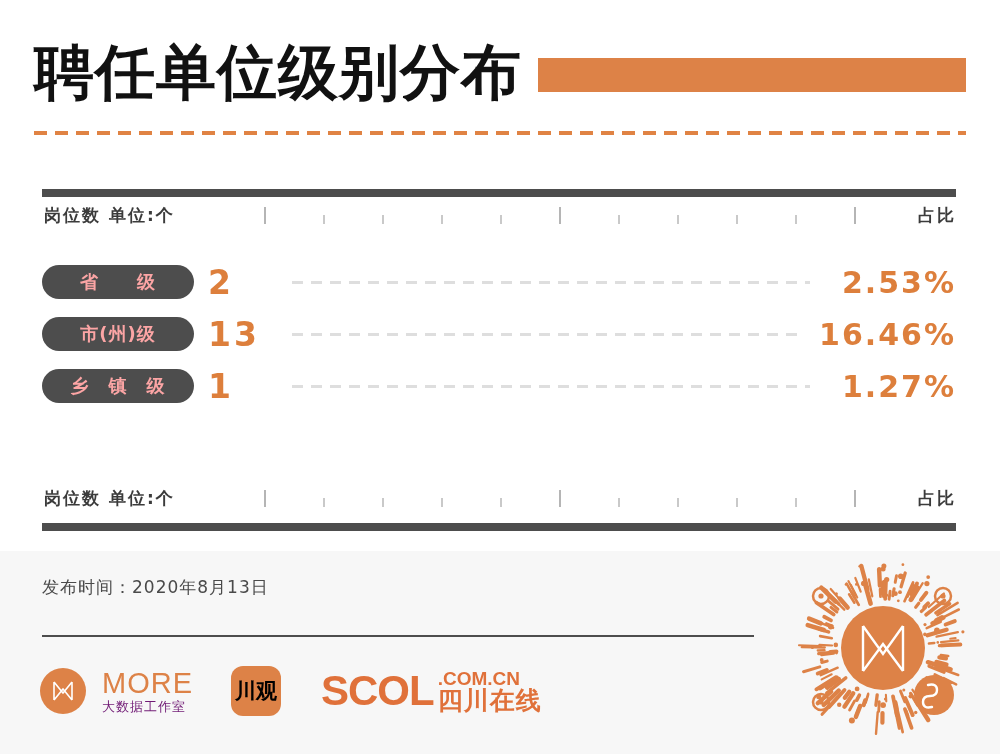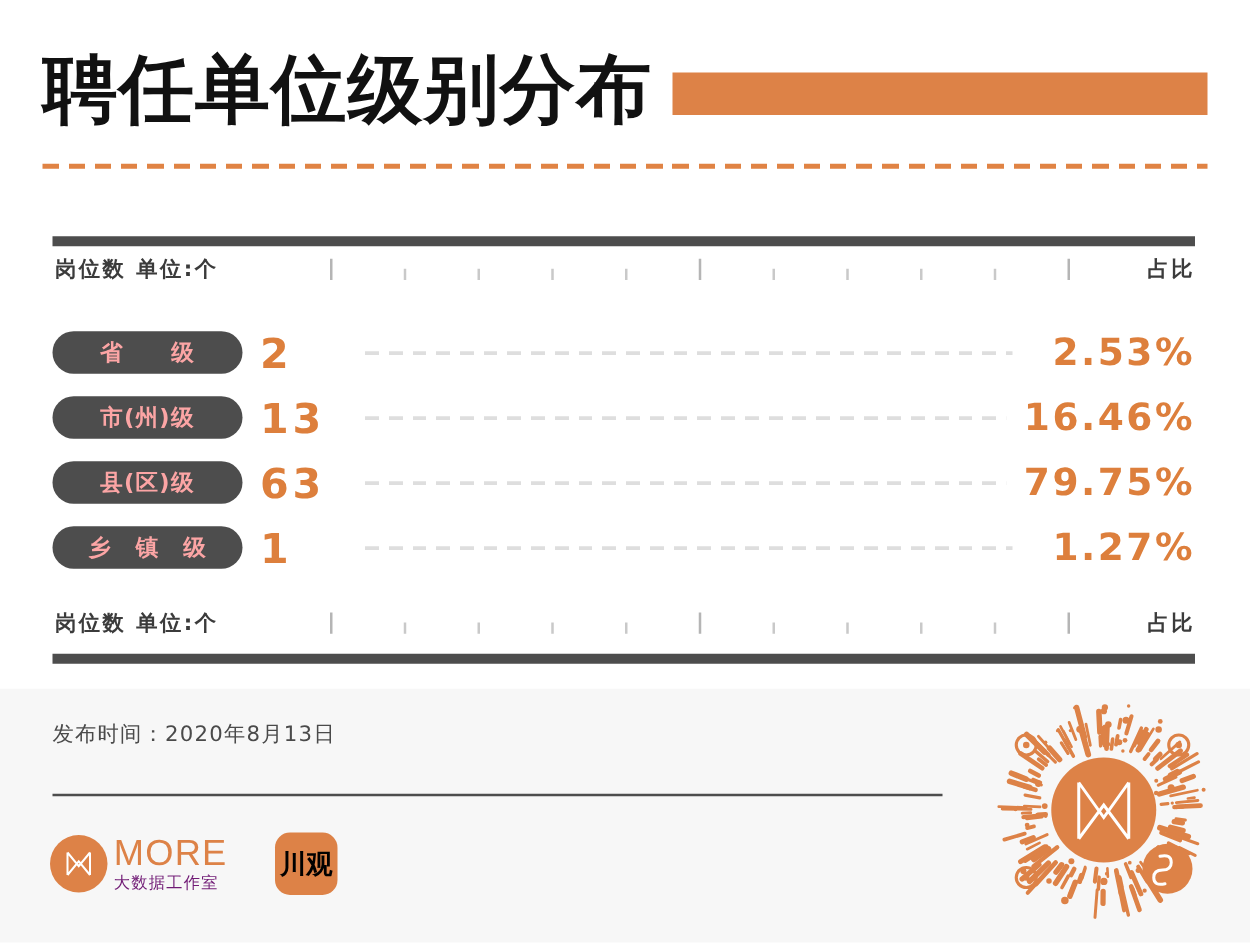--- a/index.html
+++ b/index.html
@@ -221,21 +221,21 @@
   }
 
   
   .logo-more { display: flex; align-items: center; }
   .more-mark {
     width: 46px; height: 46px; border-radius: 50%;
     background: #dd8247;
     display: flex; align-items: center; justify-content: center;
     flex: 0 0 auto;
   }
-  .more-text { margin-left: 5px; line-height: 1; }
+  .more-text { margin-left: 16px; line-height: 1; }
   .more-word {
     font-size: 29px; font-weight: normal; color: #dd8247;
     letter-spacing: 1px;
     font-family: "Liberation Sans", sans-serif;
   }
   .more-sub {
     margin-top: 2px;
     font-size: 13px; font-weight: normal; color: #701a75;
     letter-spacing: 1px;
     font-family: "DejaVu Sans", sans-serif;
@@ -325,26 +325,20 @@
         <div class="leader"></div>
         <div class="pct">2.53%</div>
       </div>
       <div class="row">
         <div class="pill">市(州)级</div>
         <div class="count">13</div>
         <div class="leader"></div>
         <div class="pct">16.46%</div>
       </div>
       <div class="row">
-        <div class="pill">县(区)级</div>
-        <div class="count">63</div>
-        <div class="leader"></div>
-        <div class="pct">79.75%</div>
-      </div>
-      <div class="row">
         <div class="pill">乡　镇　级</div>
         <div class="count">1</div>
         <div class="leader"></div>
         <div class="pct">1.27%</div>
       </div>
     </div>
 
     <div class="axis-head bottom">
       <div class="axis-label left">岗位数  单位:个</div>
       <div class="ticks">
@@ -381,20 +375,27 @@
         <div class="more-text">
           <div class="more-word">MORE</div>
           <div class="more-sub">大数据工作室</div>
         </div>
       </div>
 
       <div class="logo-chuanguan">
         <span class="chuanguan-text">川观</span>
       </div>
 
+      <div class="logo-scol">
+        <span class="scol-main">SCOL</span>
+        <span class="scol-right">
+          <span class="scol-dom">.COM.CN</span><br>
+          <span class="scol-cn">四川在线</span>
+        </span>
+      </div>
 
     </div>
 
     <div class="qr">
       <svg id="qr-svg" width="190" height="190" viewBox="0 0 190 190" aria-hidden="true">
           <line x1="152.9" y1="99.1" x2="160.2" y2="100.0" stroke="#dd8247" stroke-width="2.6" stroke-linecap="round"></line>
           <line x1="151.4" y1="101.3" x2="157.9" y2="102.3" stroke="#dd8247" stroke-width="4.3" stroke-linecap="round"></line>
           <line x1="148.3" y1="105.7" x2="158.6" y2="108.4" stroke="#dd8247" stroke-width="4.0" stroke-linecap="round"></line>
           <line x1="140.2" y1="107.1" x2="154.4" y2="111.8" stroke="#dd8247" stroke-width="2.6" stroke-linecap="round"></line>
           <line x1="141.0" y1="110.2" x2="156.1" y2="116.2" stroke="#dd8247" stroke-width="3.3" stroke-linecap="round"></line>

